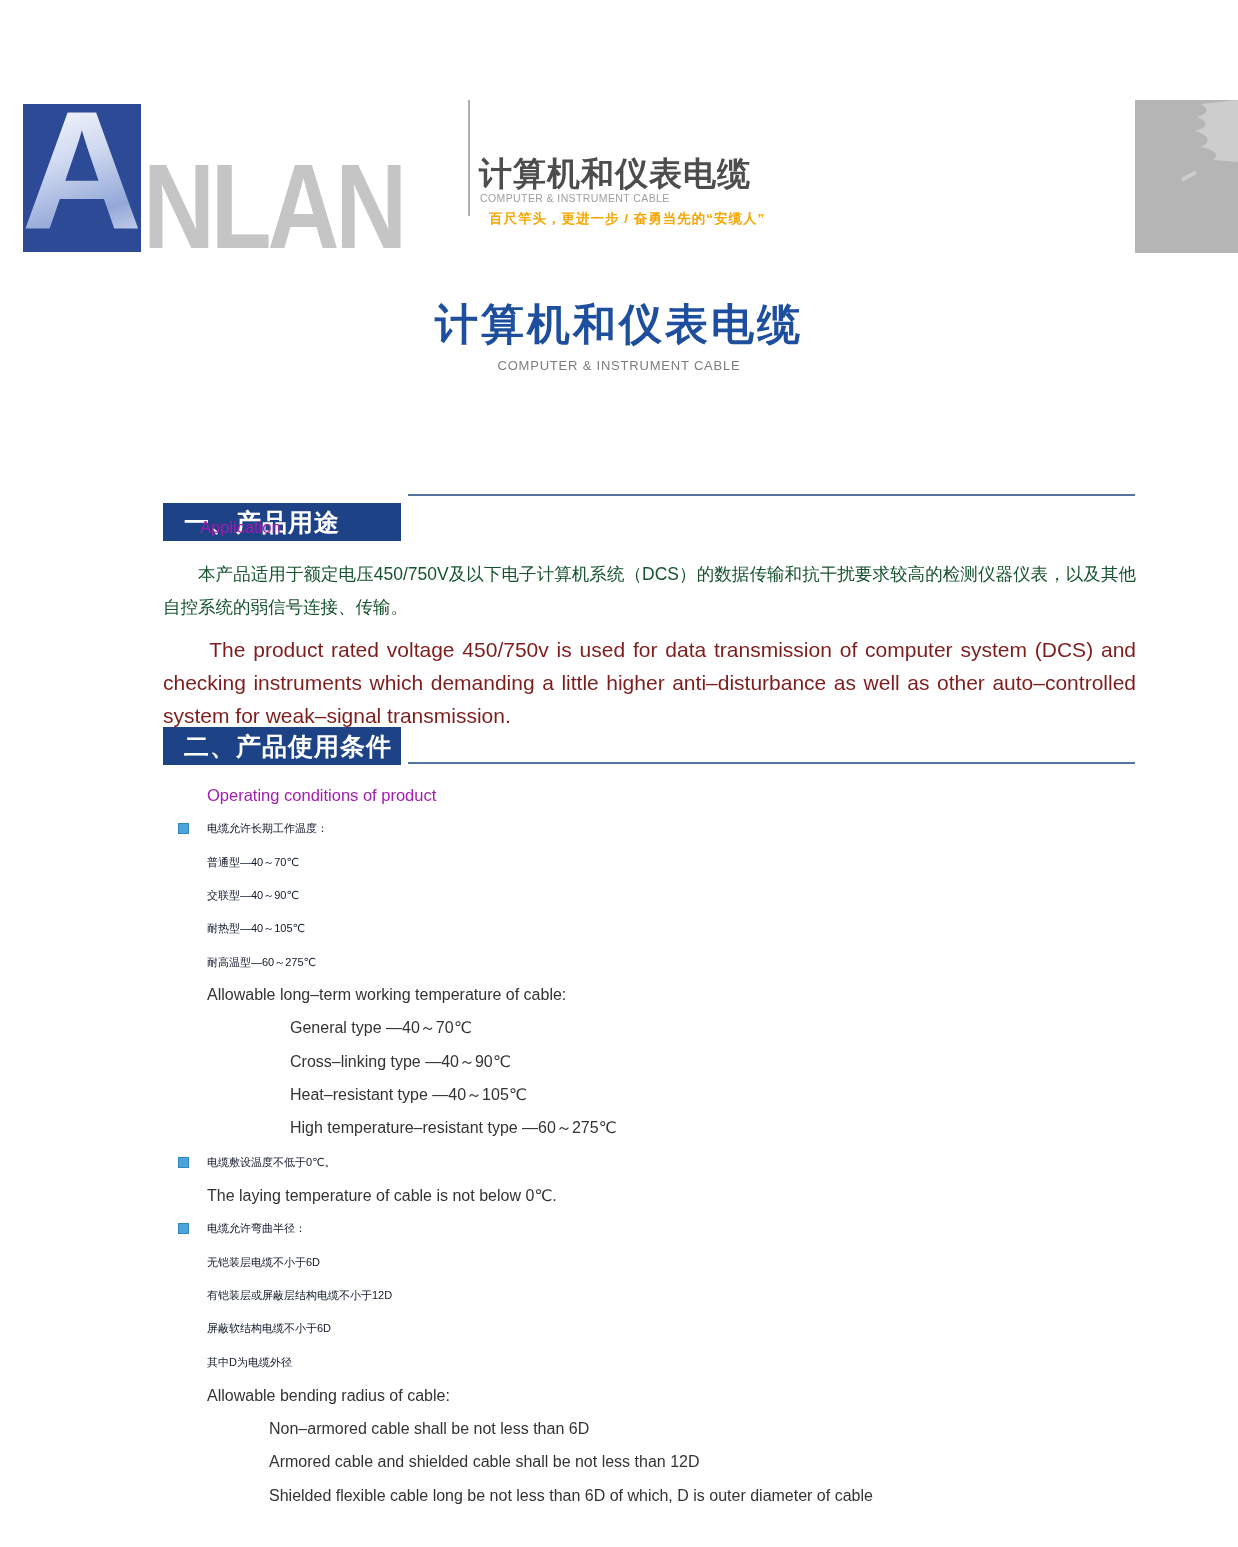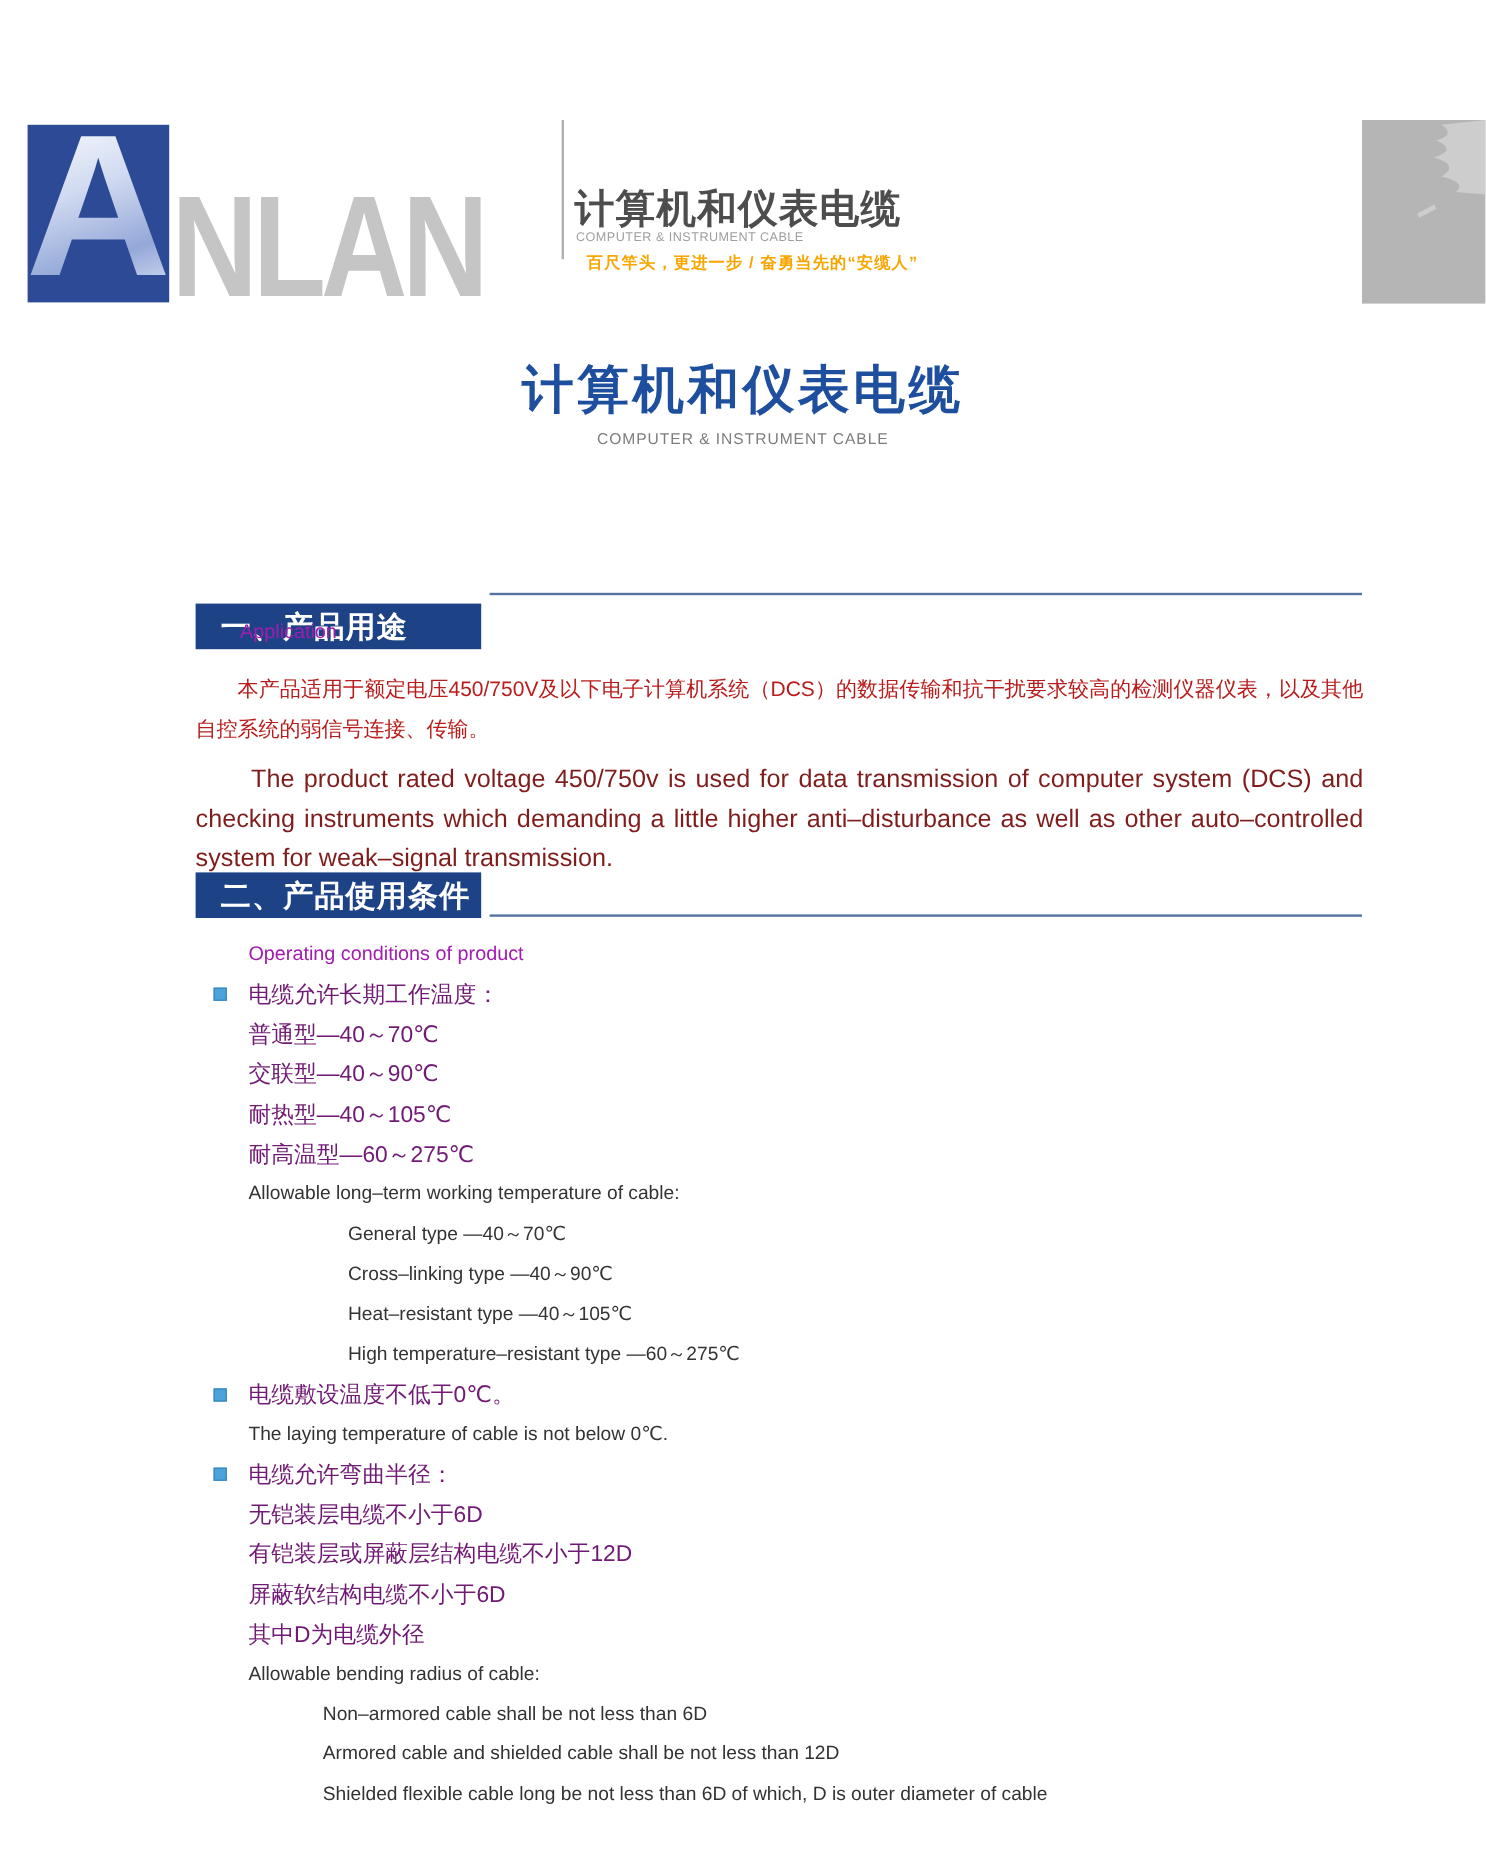--- a/index.html
+++ b/index.html
@@ -74,26 +74,26 @@
   .rule-2{top:762px;}
   .sub-heading-en{
     position:absolute;font-size:16.5px;color:#a21caf;white-space:nowrap;
   }
   .subhead-1{left:200px;top:518px;}
   .subhead-2{left:207px;top:786px;}
   
   .para{
     position:absolute;left:163px;width:973px;text-align:justify;line-height:33px;
   }
-  .para-zh{top:558px;font-size:17.5px;color:#b91c1c;text-indent:2em;}
+  .para-zh{top:558px;font-size:17.5px;color:#14532d;text-indent:2em;}
   .para-en{top:633px;font-size:21px;color:#7f1d1d;text-indent:2.2em;}
   
   .cond-list{position:absolute;left:163px;top:812px;width:973px;}
   .cond-line{
-    height:33.35px;display:flex;align-items:center;font-size:19px;color:#701a75;
+    height:33.35px;display:flex;align-items:center;font-size:11px;color:#0f172a;
     white-space:nowrap;
   }
   .cond-line.plain,.cond-line.plain-en{padding-left:44px;}
   .cond-line.indent-en{padding-left:127px;}
   .cond-line.indent-en2{padding-left:106px;}
   .cond-line.plain-en,.cond-line.indent-en,.cond-line.indent-en2{font-size:16px;color:#333333;}
   .cond-line.bullet{padding-left:15px;}
   .bullet-sq{
     width:11px;height:11px;background:var(--bullet-blue);
     border:1px solid var(--bullet-border);margin-right:18px;flex:0 0 auto;

